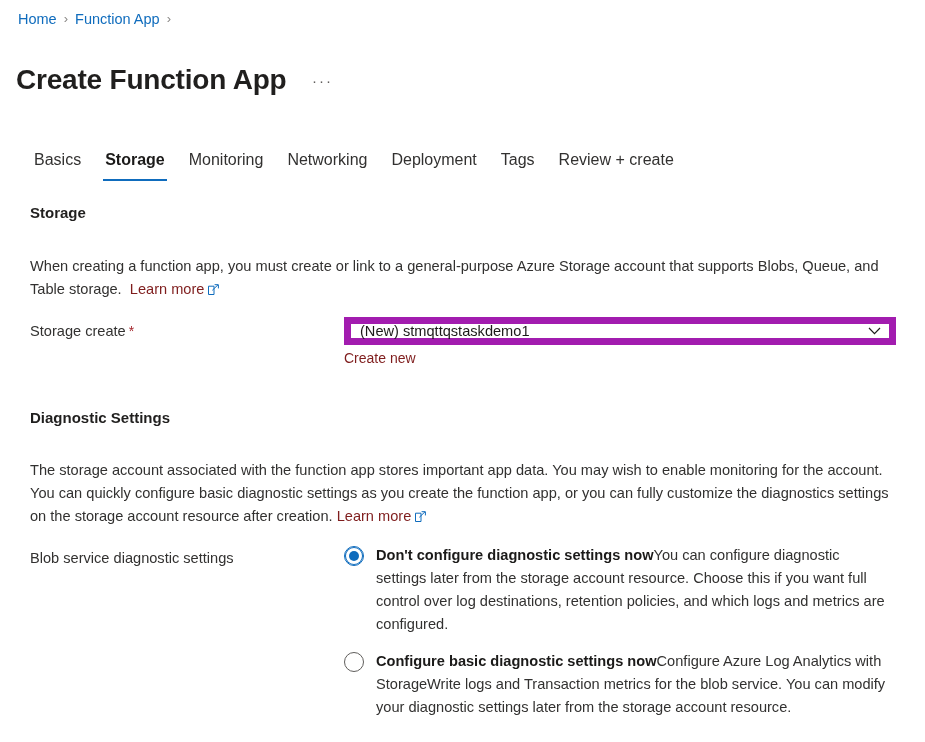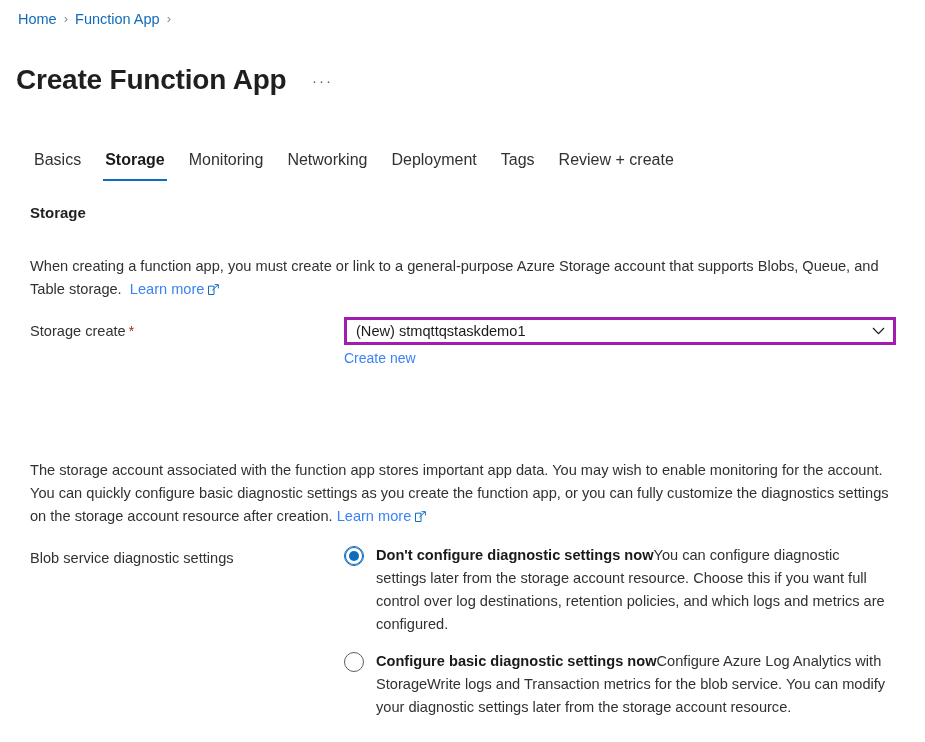--- a/index.html
+++ b/index.html
@@ -119,21 +119,21 @@
     left: 30px;
     width: 866px;
     font-size: 14.6px;
     line-height: 23px;
     color: #323130;
   }
   #storage-para { top: 255px; }
   #diag-para    { top: 459px; }
 
   .lnk {
-    color: #3b82f6;
+    color: #7f1d1d;
     text-decoration: none;
     cursor: pointer;
     white-space: nowrap;
   }
 
   .ext-ico {
     display: inline-block;
     width: 11px;
     height: 11px;
     margin-left: 4px;
@@ -153,21 +153,21 @@
 
   #sa-label { left: 30px; top: 321px; }
 
   .dropdown {
     position: absolute;
     left: 344px;
     top: 317px;
     width: 552px;
     height: 28px;
     box-sizing: border-box;
-    border: 3px solid #a21caf;
+    border: 7px solid #a21caf;
     background: #ffffff;
     display: flex;
     align-items: center;
     cursor: pointer;
   }
   .dropdown-value {
     flex: 1;
     padding-left: 9px;
     font-size: 14.6px;
     line-height: 20px;
@@ -293,20 +293,21 @@
     <div class="dropdown-value">(New) stmqttqstaskdemo1</div>
     <div class="dd-chevron">
       <svg width="13" height="8" viewBox="0 0 13 8">
           <path d="M1 1 L6.5 6.6 L12 1" fill="none" stroke="#1b1a19" stroke-width="1.2"></path>
         </svg>
     </div>
   </div>
 
   <a class="lnk create-new">Create new</a>
 
+  <div class="section-head" id="diag-head">Diagnostic Settings</div>
 
   <div class="para" id="diag-para">
     <span>The storage account associated with the function app stores important app data. You may wish to enable monitoring for the account. You can quickly configure basic diagnostic settings as you create the function app, or you can fully customize the diagnostics settings on the storage account resource after creation.</span>
     <a class="lnk"><span>Learn more</span><span class="ext-ico"><svg width="11" height="11" viewBox="0 0 11 11">
             <path d="M0.5 2.2 L6.0 2.2 L6.0 10.5 L0.5 10.5 Z" fill="none" stroke="#0f6cbd" stroke-width="1"></path>
             <path d="M4.3 6.3 L10.0 0.8" fill="none" stroke="#0f6cbd" stroke-width="1"></path>
             <path d="M6.6 0.7 L10.4 0.7 L10.4 4.4" fill="none" stroke="#0f6cbd" stroke-width="1"></path>
           </svg></span></a>
   </div>
 

